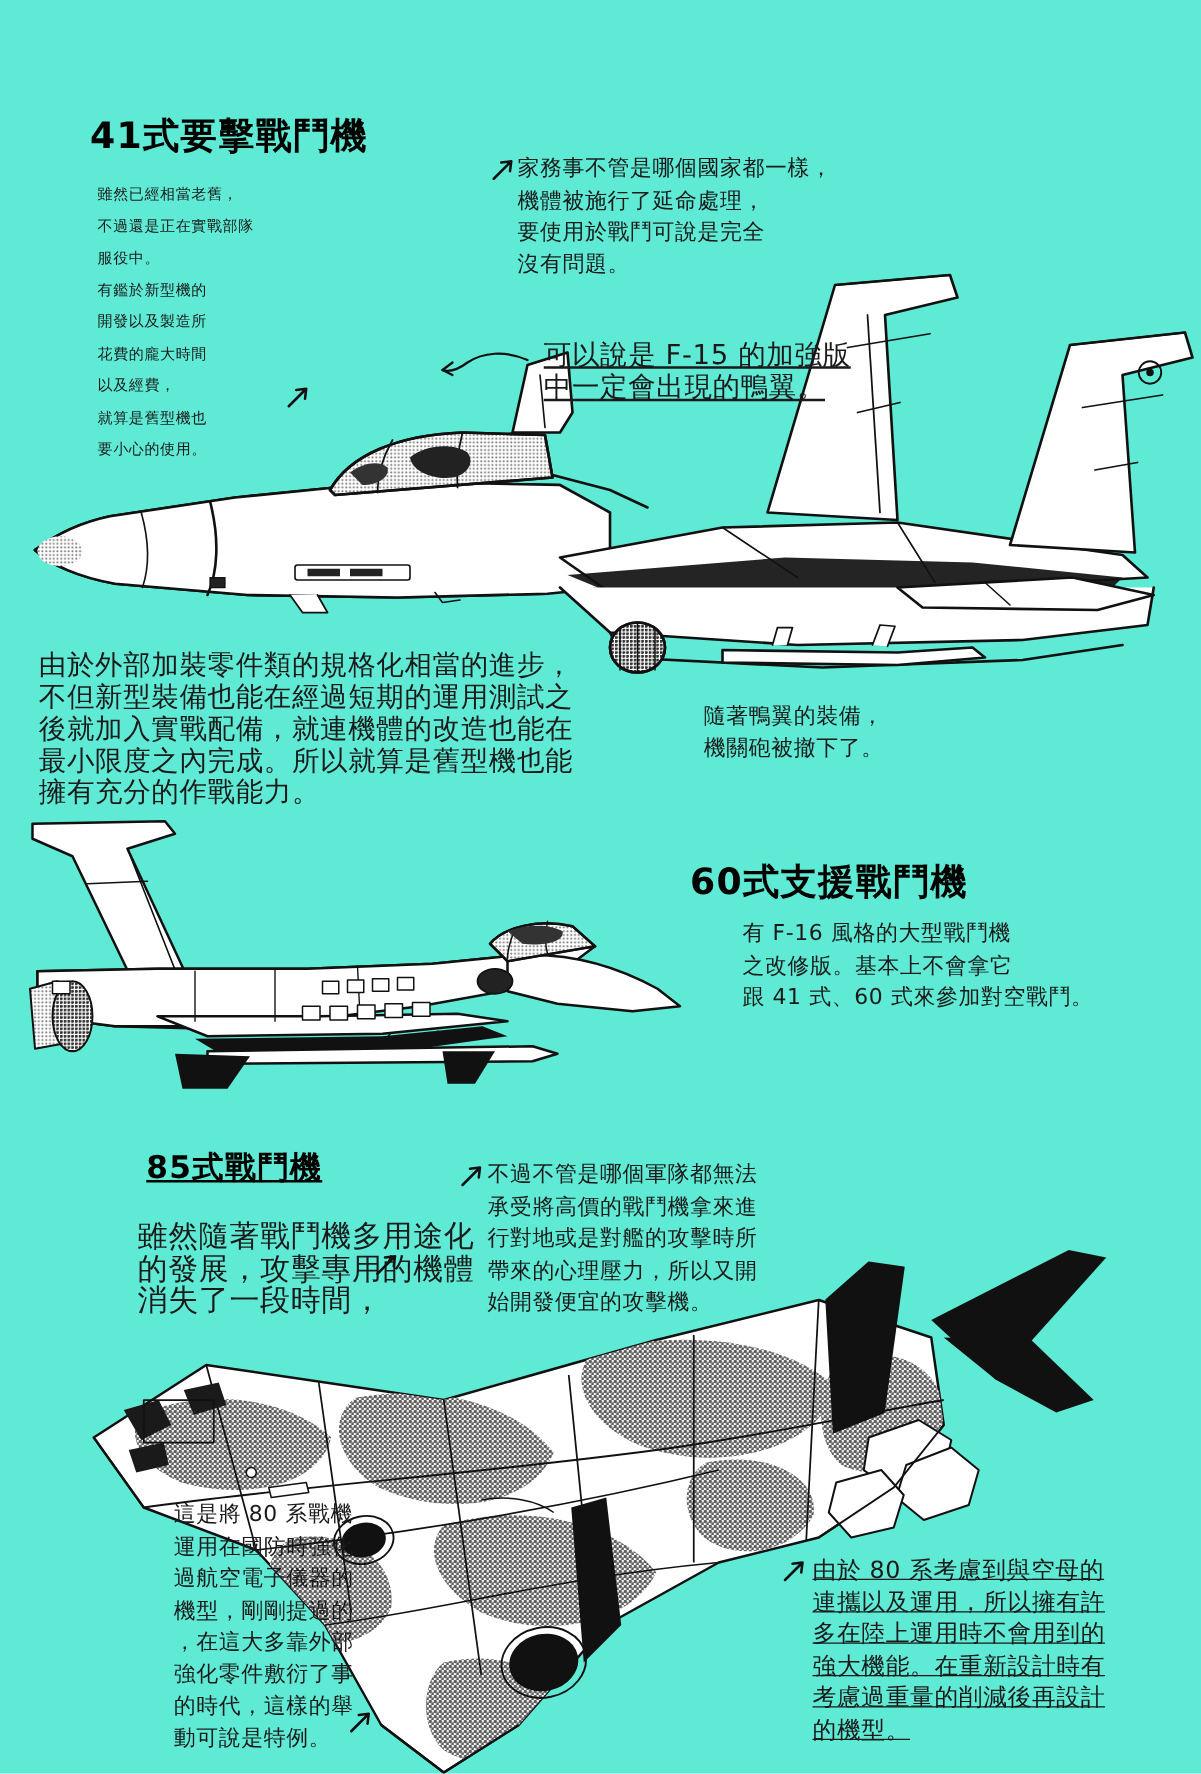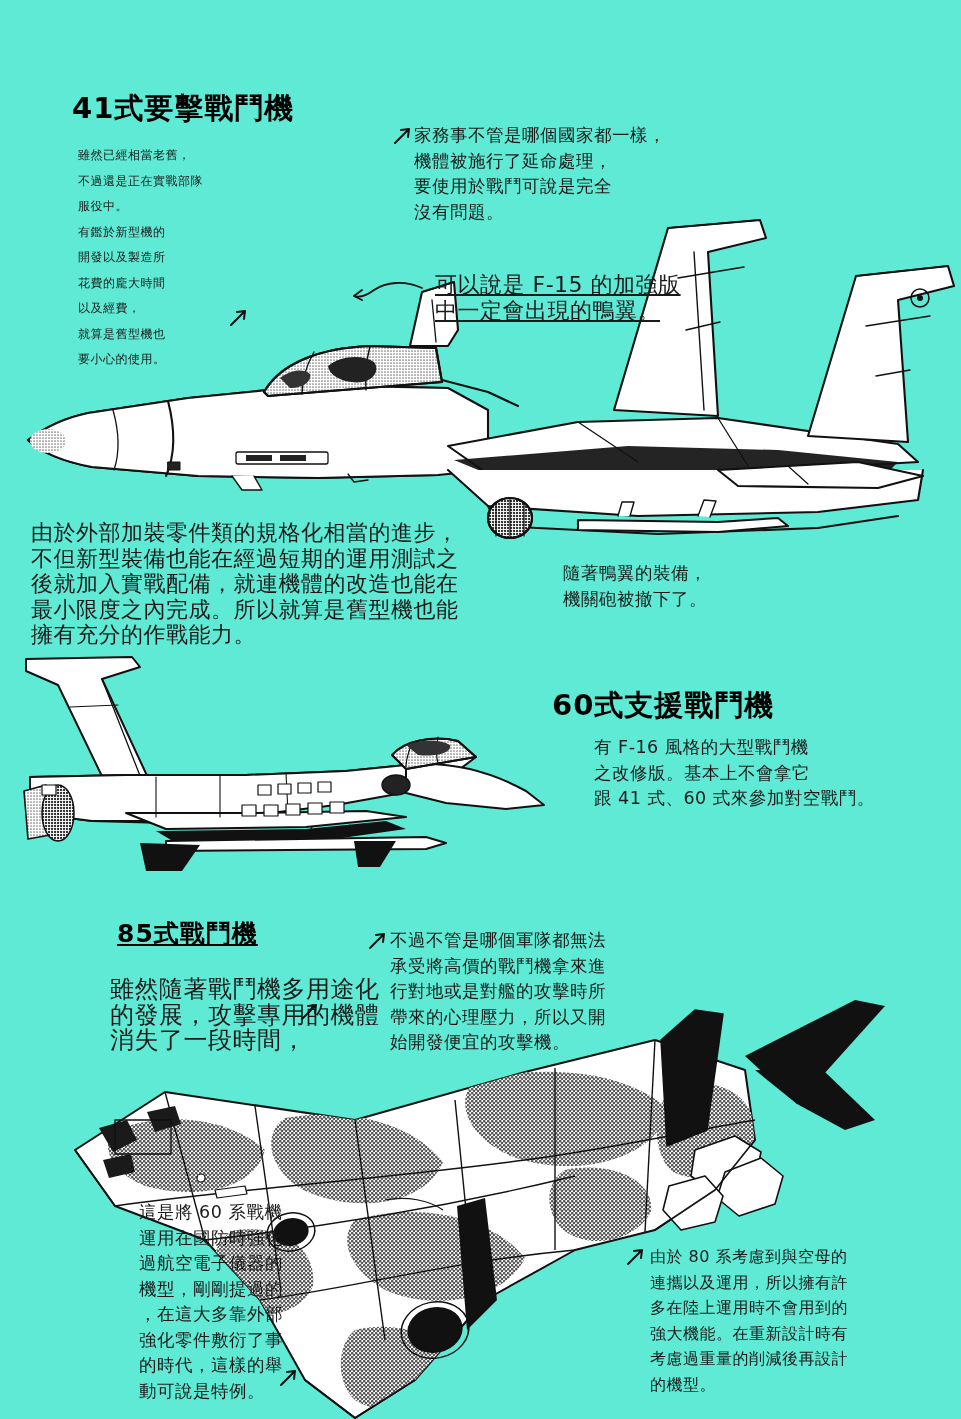--- a/index.html
+++ b/index.html
@@ -45,21 +45,21 @@
   #t-41-bottom { left: 31px; top: 520px; font-size: 22px; line-height: 25.5px; }
   #t-41-gun { left: 563px; top: 561px; font-size: 17.5px; line-height: 25.5px; text-align: center; }
   
   #h-60 { left: 552px; top: 686px; font-size: 29px; }
   #t-60-main { left: 594px; top: 735px; font-size: 17.5px; line-height: 25.5px; }
   
   #h-85 { left: 117px; top: 917px; font-size: 25px; text-decoration: underline; }
   #t-85-main { left: 110px; top: 961px; font-size: 24px; line-height: 25.5px; margin-top: 16px; }
   #t-85-note1 { left: 390px; top: 928px; font-size: 17.5px; line-height: 25.5px; }
   #t-85-note2 { left: 139px; top: 1200px; font-size: 17.5px; line-height: 25.5px; }
-  #t-85-note3 { left: 650px; top: 1244px; font-size: 16px; line-height: 25.5px; }
+  #t-85-note3 { left: 650px; top: 1244px; font-size: 19px; line-height: 25.5px; text-decoration: underline; }
   .arrow {
     position: absolute;
     width: 22px;
     height: 22px;
   }
   .arrow svg { display: block; width: 100%; height: 100%; }
 </style>
 </head>
 <body>
 
@@ -350,21 +350,21 @@
 行對地或是對艦的攻擊時所
 帶來的心理壓力，所以又開
 始開發便宜的攻擊機。</div>
 
   <div class="arrow" style="left:367px; top:929px;">
     <svg viewBox="0 0 22 22">
         <path d="M3 19 L 17 5 M17 5 L 9 6 M17 5 L 16 13" stroke="#111" stroke-width="2" fill="none" stroke-linecap="round"></path>
       </svg>
   </div>
 
-  <div class="txt" id="t-85-note2">這是將 60 系戰機
+  <div class="txt" id="t-85-note2">這是將 80 系戰機
 運用在國防時強化
 過航空電子儀器的
 機型，剛剛提過的
 ，在這大多靠外部
 強化零件敷衍了事
 的時代，這樣的舉
 動可說是特例。</div>
 
   <div class="arrow" style="left:278px; top:1366px;">
     <svg viewBox="0 0 22 22">

